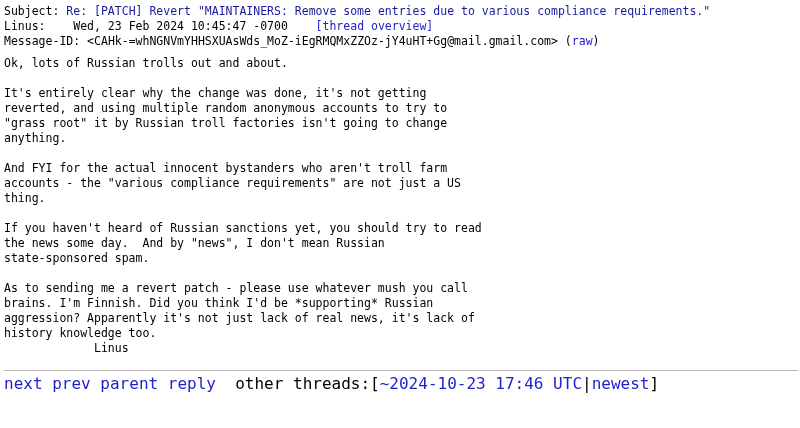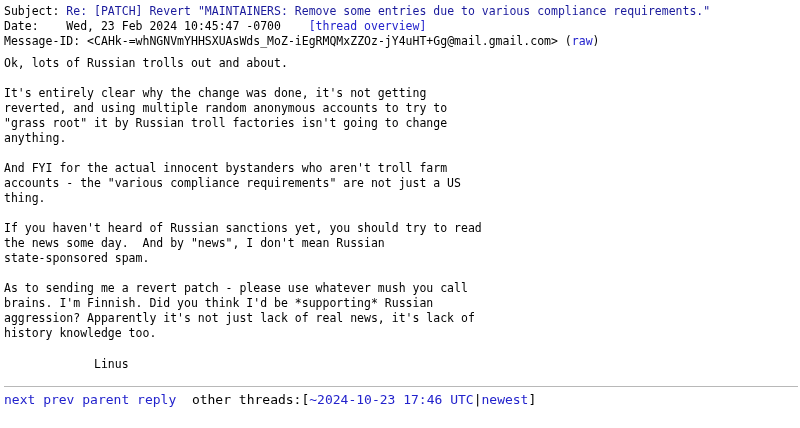--- a/index.html
+++ b/index.html
@@ -35,44 +35,44 @@
   }
   .muted-paren { color: #000; }
   .body-text {
     white-space: pre-wrap;
     margin-top: 7px;
     font-size: 11.5px;
     line-height: 15px;
   }
   .sig {
     white-space: pre;
-    margin-top: 16px;
+    margin-top: 0;
   }
   .rule {
     border: 0;
     border-top: 1px solid #b8b8b8;
     margin: 14px 0 5px 0;
     width: 794px;
   }
   .footer {
     white-space: pre;
-    font-size: 13px;
+    font-size: 16px;
     line-height: 15px;
   }
   .footer a { color: #2222cc; text-decoration: none; }
   .thread-overview { color: #2222cc; }
 </style>
 </head>
 <body>
 
 <div class="page">
 
   <div class="hdr-line"><span>Subject:</span> <span class="quoted">Re: [PATCH] Revert "MAINTAINERS: Remove some entries due to various compliance requirements."</span></div>
 
-  <div class="hdr-line"><span>Date:</span>    <span>Wed, 23 Feb 2024 10:45:47 -0700</span>    <a class="link thread-overview" href="#">[thread overview]</a></div>
+  <div class="hdr-line"><span>Linus:</span>    <span>Wed, 23 Feb 2024 10:45:47 -0700</span>    <a class="link thread-overview" href="#">[thread overview]</a></div>
 
   <div class="hdr-line"><span>Message-ID:</span> <span>&lt;CAHk-=whNGNVmYHHSXUAsWds_MoZ-iEgRMQMxZZOz-jY4uHT+Gg@mail.gmail.com&gt;</span> <span class="muted-paren">(<a class="link" href="#">raw</a>)</span></div>
 
 
   <div class="body-text">Ok, lots of Russian trolls out and about.
 
 It's entirely clear why the change was done, it's not getting
 reverted, and using multiple random anonymous accounts to try to
 "grass root" it by Russian troll factories isn't going to change
 anything.

